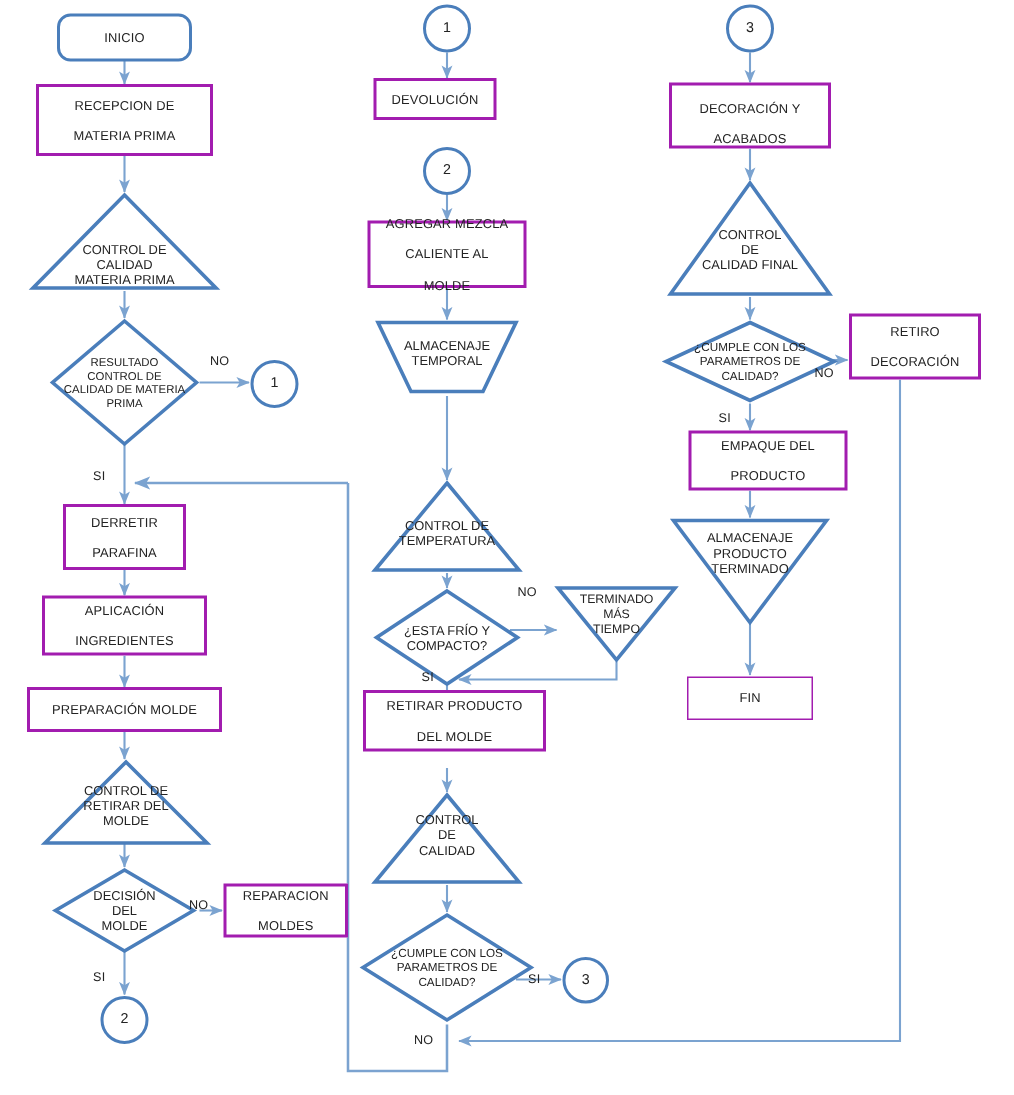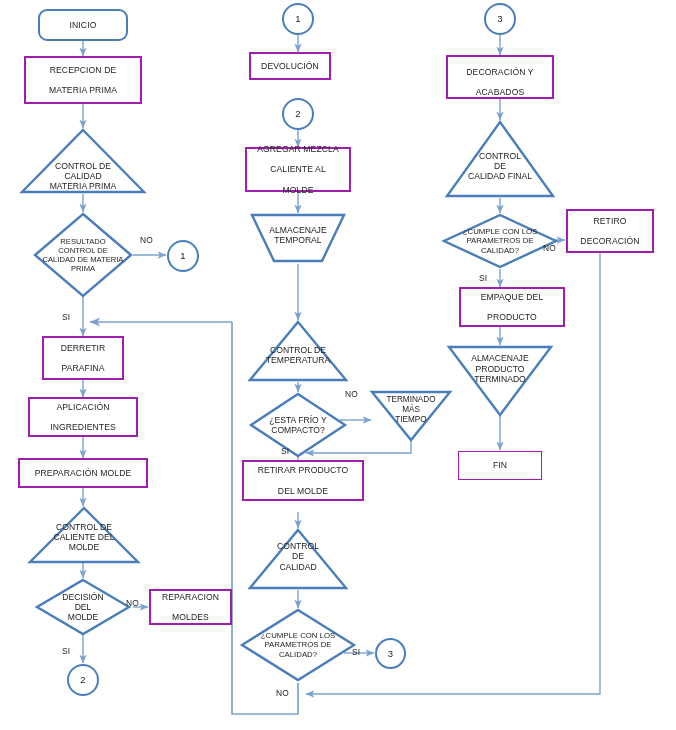--- a/index.html
+++ b/index.html
@@ -151,21 +151,21 @@
   <div class="node rect" style="left:18px;top:458px;width:130px;height:30px;">
     <span>PREPARACIÓN MOLDE</span>
   </div>
 
   <div class="shapewrap" style="left:28px;top:506px;width:112px;height:58px;">
     <svg width="112" height="58">
       <polygon points="56,2 110,56 2,56" fill="#fff" stroke="#4a7ebb" stroke-width="2.4"></polygon>
     </svg>
     <div class="shapetext tri" style="padding-top:14%;">
       <div>CONTROL DE</div>
-      <div>CALIENTE DEL</div>
+      <div>RETIRAR DEL</div>
       <div>MOLDE</div>
     </div>
   </div>
 
   <div class="shapewrap" style="left:35px;top:578px;width:96px;height:58px;">
     <svg width="96" height="58">
       <polygon points="48,2 94,29 48,56 2,29" fill="#fff" stroke="#4a7ebb" stroke-width="2.4"></polygon>
     </svg>
     <div class="shapetext dia">
       <div>DECISIÓN</div>

